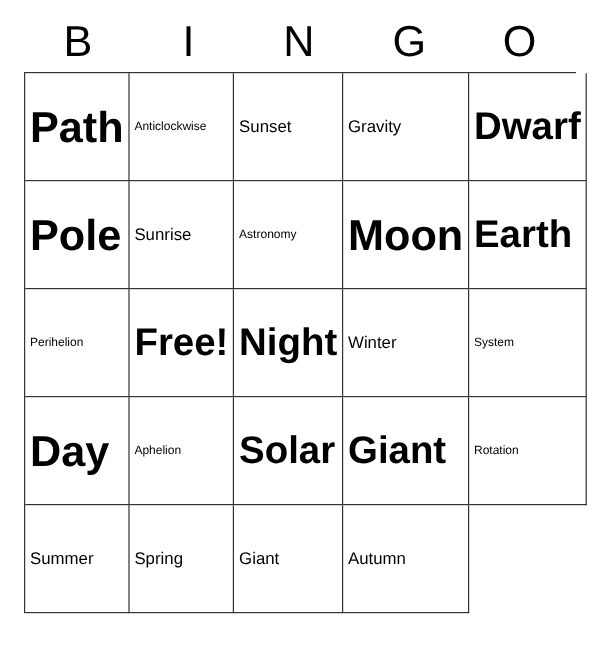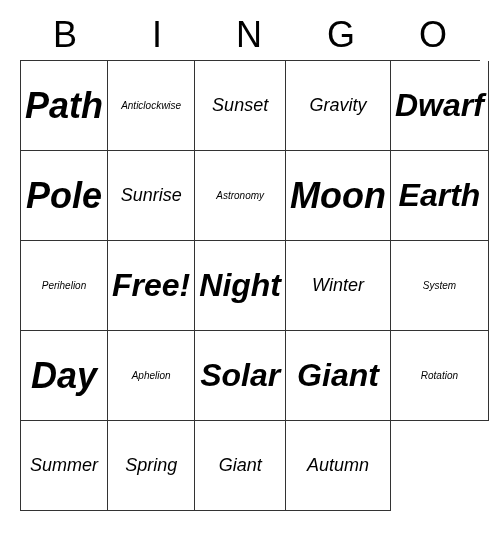--- a/index.html
+++ b/index.html
@@ -42,43 +42,41 @@
       grid-template-columns: repeat(5, 1fr);
       border-left: 1.5px solid #333;
       border-top: 1.5px solid #333;
     }
 
     .bingo-cell {
       border-right: 1.5px solid #333;
       border-bottom: 1.5px solid #333;
       display: flex;
       align-items: center;
-      justify-content: center;
       text-align: center;
       height: 90px;
       padding: 4px;
-      font-style: italic;
     }
 
     .bingo-cell span {
       line-height: 1.1;
     }
 
     .size-xl {
       font-size: 36px;
       font-weight: bold;
     }
 
     .size-lg {
       font-size: 32px;
       font-weight: bold;
     }
 
     .size-md {
-      font-size: 18px;
+      font-size: 14px;
     }
 
     .size-sm {
       font-size: 10px;
     }
   </style>
 </head>
 <body>
 
 <div class="bingo-container">

